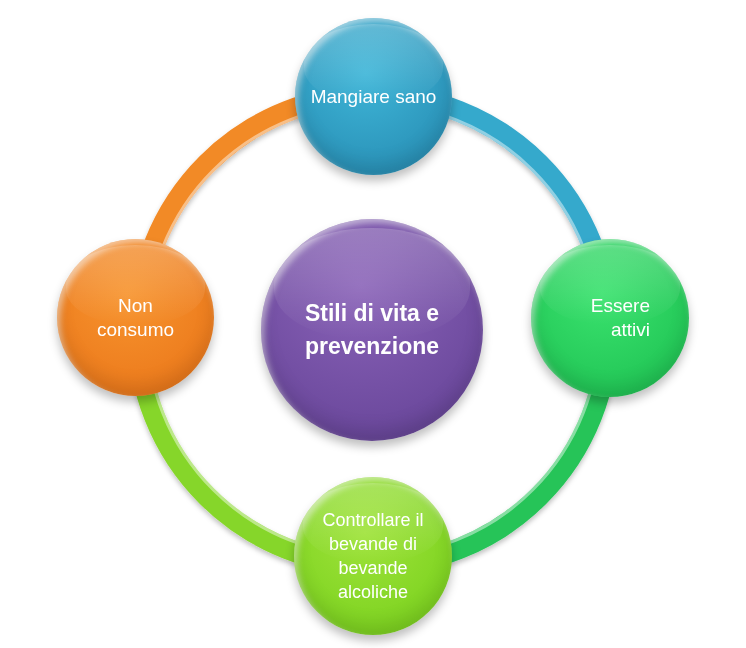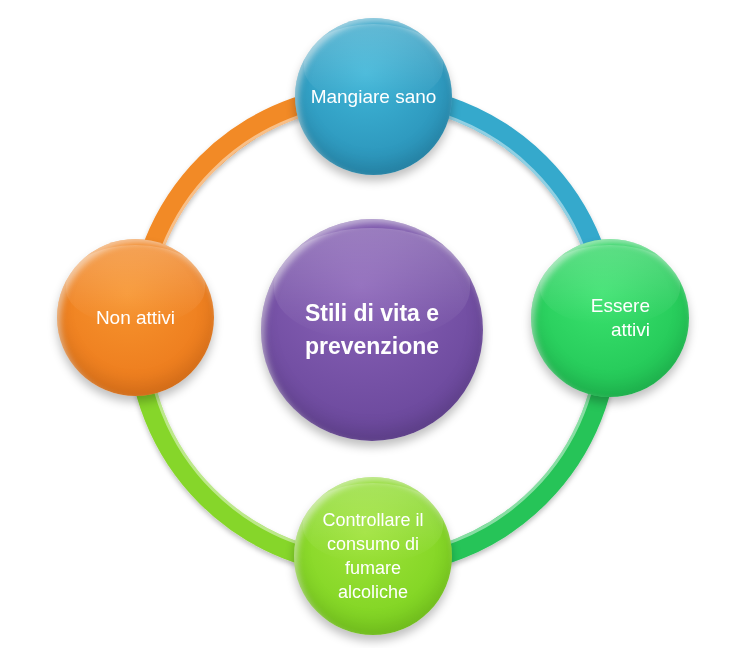--- a/index.html
+++ b/index.html
@@ -49,22 +49,22 @@
 
 <div class="node" id="node-top">
   <span class="node-label">Mangiare sano</span>
 </div>
 
 <div class="node" id="node-right">
   <span class="node-label" style="width:80px;text-align:right;">Essere attivi</span>
 </div>
 
 <div class="node" id="node-bottom">
-  <span class="node-label" style="width:118px;">Controllare il consumo di fumare alcoliche</span>
+  <span class="node-label" style="width:118px;">Controllare il bevande di bevande alcoliche</span>
 </div>
 
 <div class="node" id="node-left">
-  <span class="node-label" style="width:80px;">Non attivi</span>
+  <span class="node-label" style="width:80px;">Non consumo</span>
 </div>
 
 <div class="node" id="node-center">
   <span class="center-label" style="width:170px;">Stili di vita e prevenzione</span>
 </div>
 
 </body></html>

